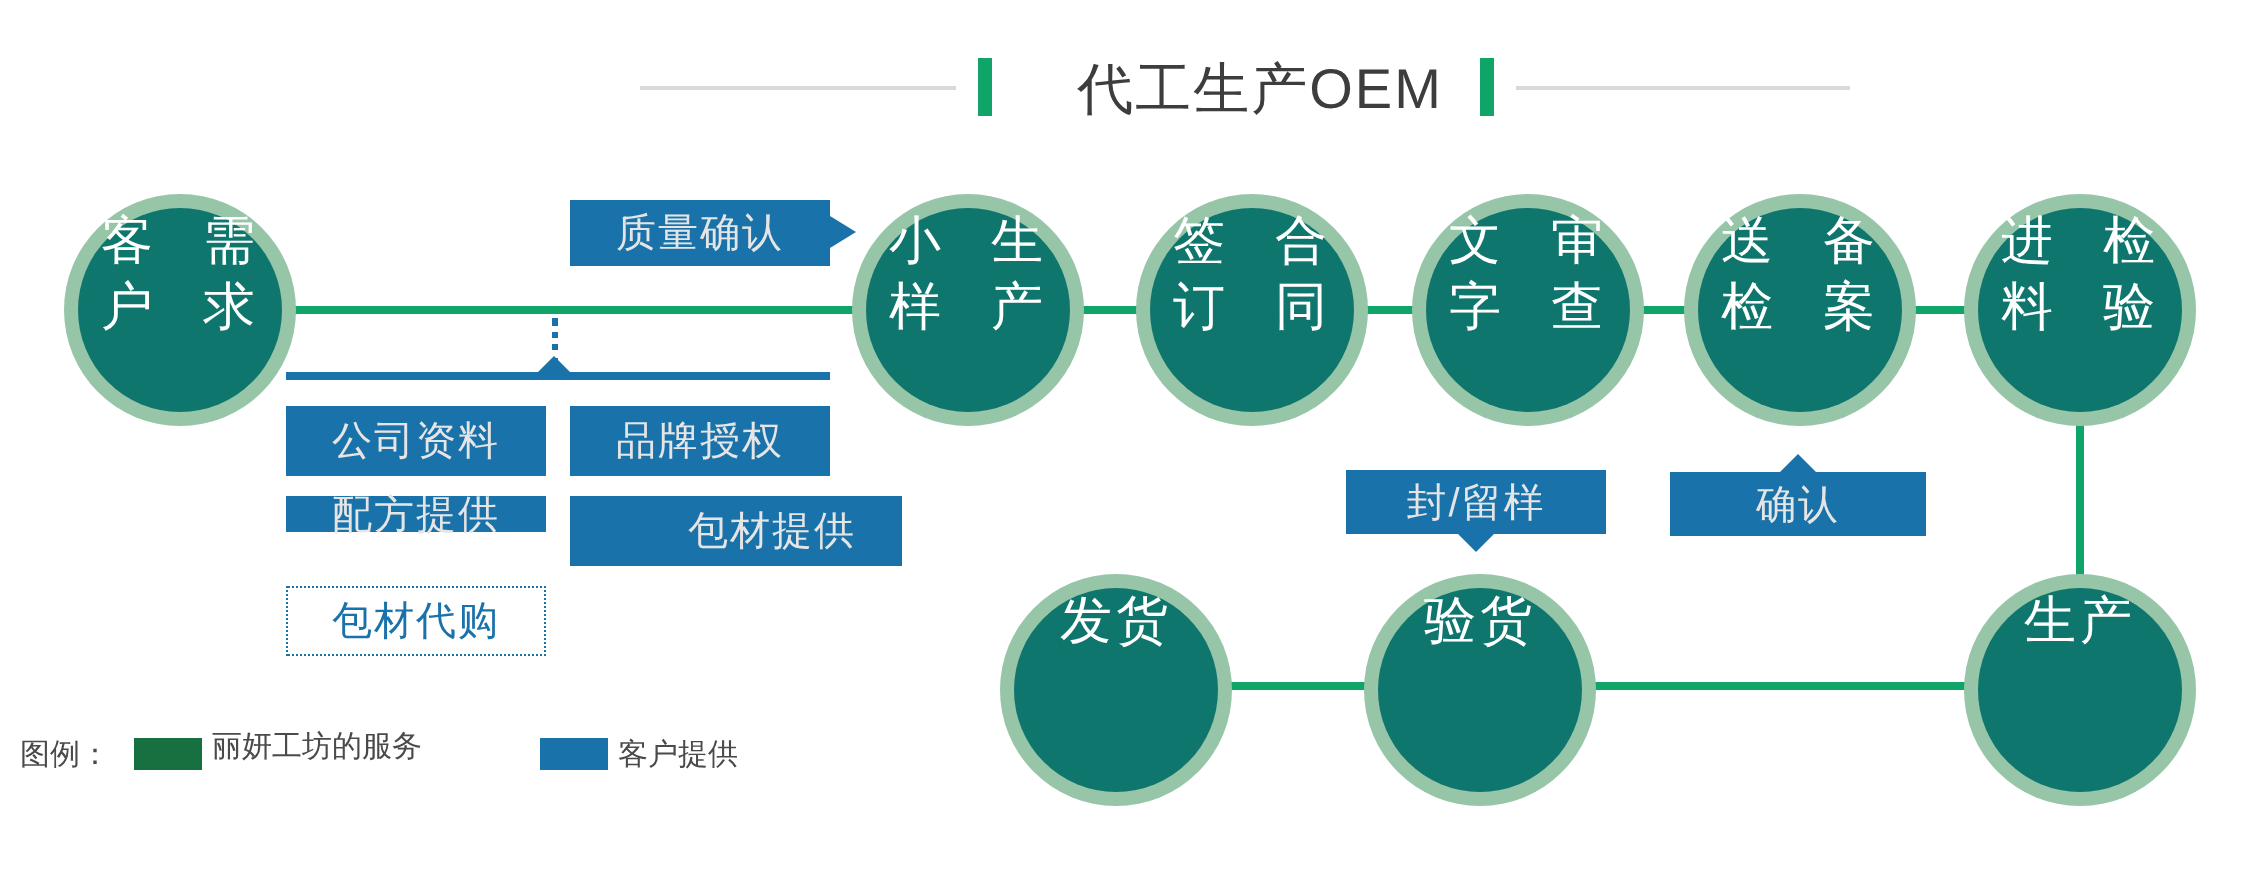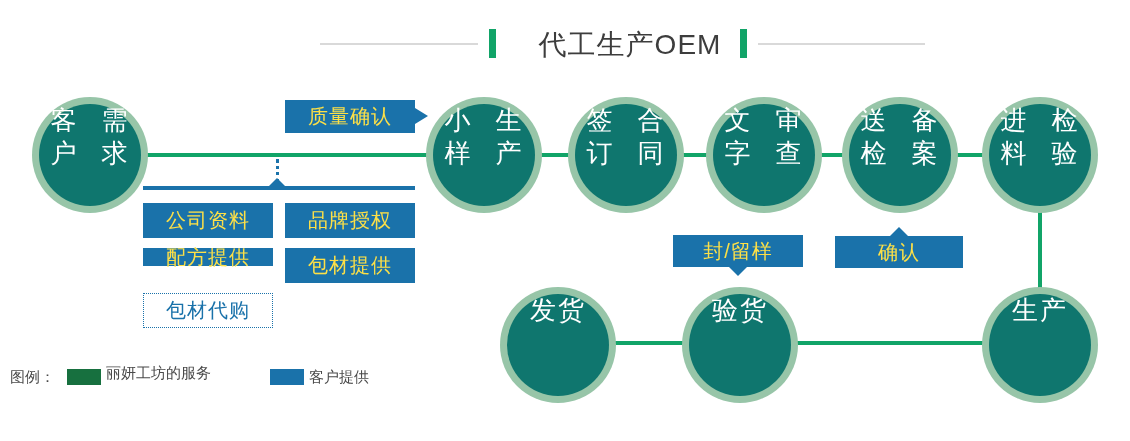--- a/index.html
+++ b/index.html
@@ -45,21 +45,21 @@
   }
   .circle-inner {
     width:102px; height:102px; border-radius:50%; background:#0f766e;
     color:#ffffff; display:flex; flex-direction:row; align-items:flex-start;
     justify-content:center; font-size:26px; line-height:33px; font-weight:500;
     letter-spacing:2px; text-align:center;
   }
 
   
   .bbox {
-    position:absolute; background:#1a72aa; color:#fde047; font-size:20px;
+    position:absolute; background:#1a72aa; color:#e5e5e5; font-size:20px;
     display:flex; align-items:center; justify-content:center; z-index:3;
     letter-spacing:1px;
   }
   .bbox-outline {
     background:#ffffff; color:#1a72aa; border:1px dotted #1a72aa;
   }
 
   
   .legend-text { position:absolute; font-size:15px; color:#4a4a4a; }
   .legend-swatch { position:absolute; width:34px; height:16px; top:369px; }
@@ -136,21 +136,21 @@
         <span>生产</span>
       </div>
   </div>
 
   <div class="bbox" style="left:285px;top:100px;width:130px;height:33px;">质量确认</div>
   <div class="tri tri-right-qc"></div>
 
   <div class="bbox" style="left:285px;top:203px;width:130px;height:35px;">品牌授权</div>
   <div class="bbox" style="left:143px;top:203px;width:130px;height:35px;">公司资料</div>
   <div class="bbox" style="left:143px;top:248px;width:130px;height:18px;">配方提供</div>
-  <div class="bbox" style="left:285px;top:248px;width:130px;height:35px;">包材提供</div>
+  <div class="bbox" style="left:285px;top:248px;width:130px;height:35px;padding-left:36px;">包材提供</div>
   <div class="bbox bbox-outline" style="left:143px;top:293px;width:128px;height:33px;">包材代购</div>
 
   <div class="bbox" style="left:673px;top:235px;width:130px;height:32px;">封/留样</div>
   <div class="tri tri-down-seal"></div>
 
   <div class="bbox" style="left:835px;top:236px;width:128px;height:32px;">确认</div>
   <div class="tri tri-up-confirm"></div>
 
   <div class="legend-text" style="left:10px;top:368px;">图例：</div>
   <div class="legend-swatch" style="left:67px;background:#17703f;"></div>

